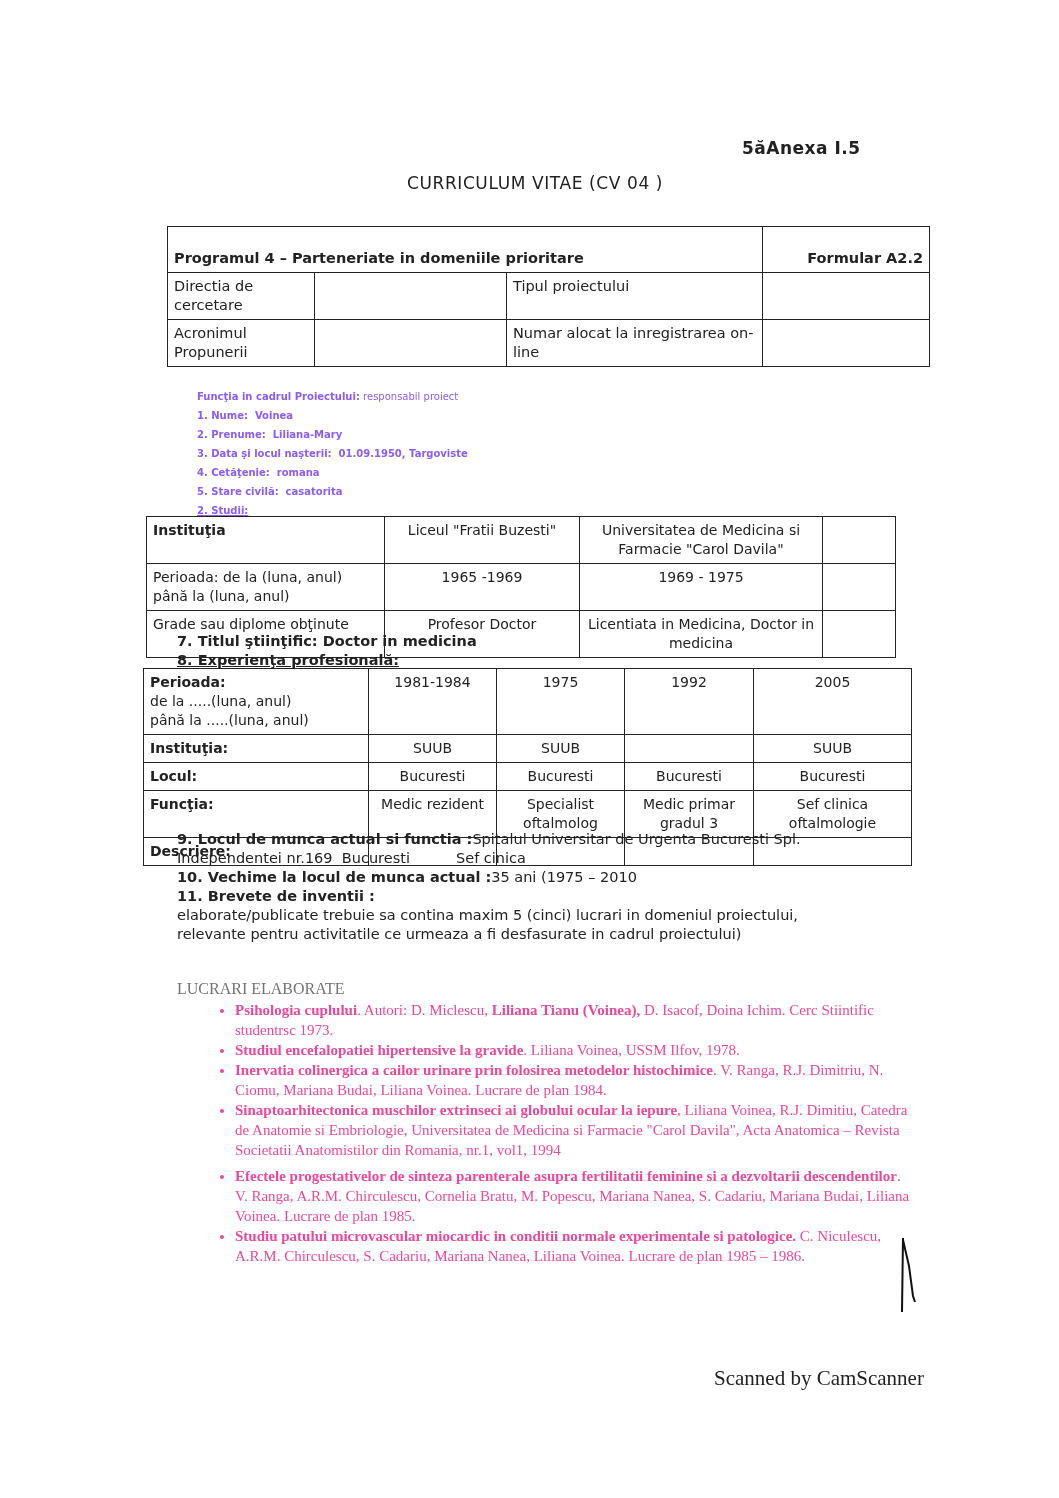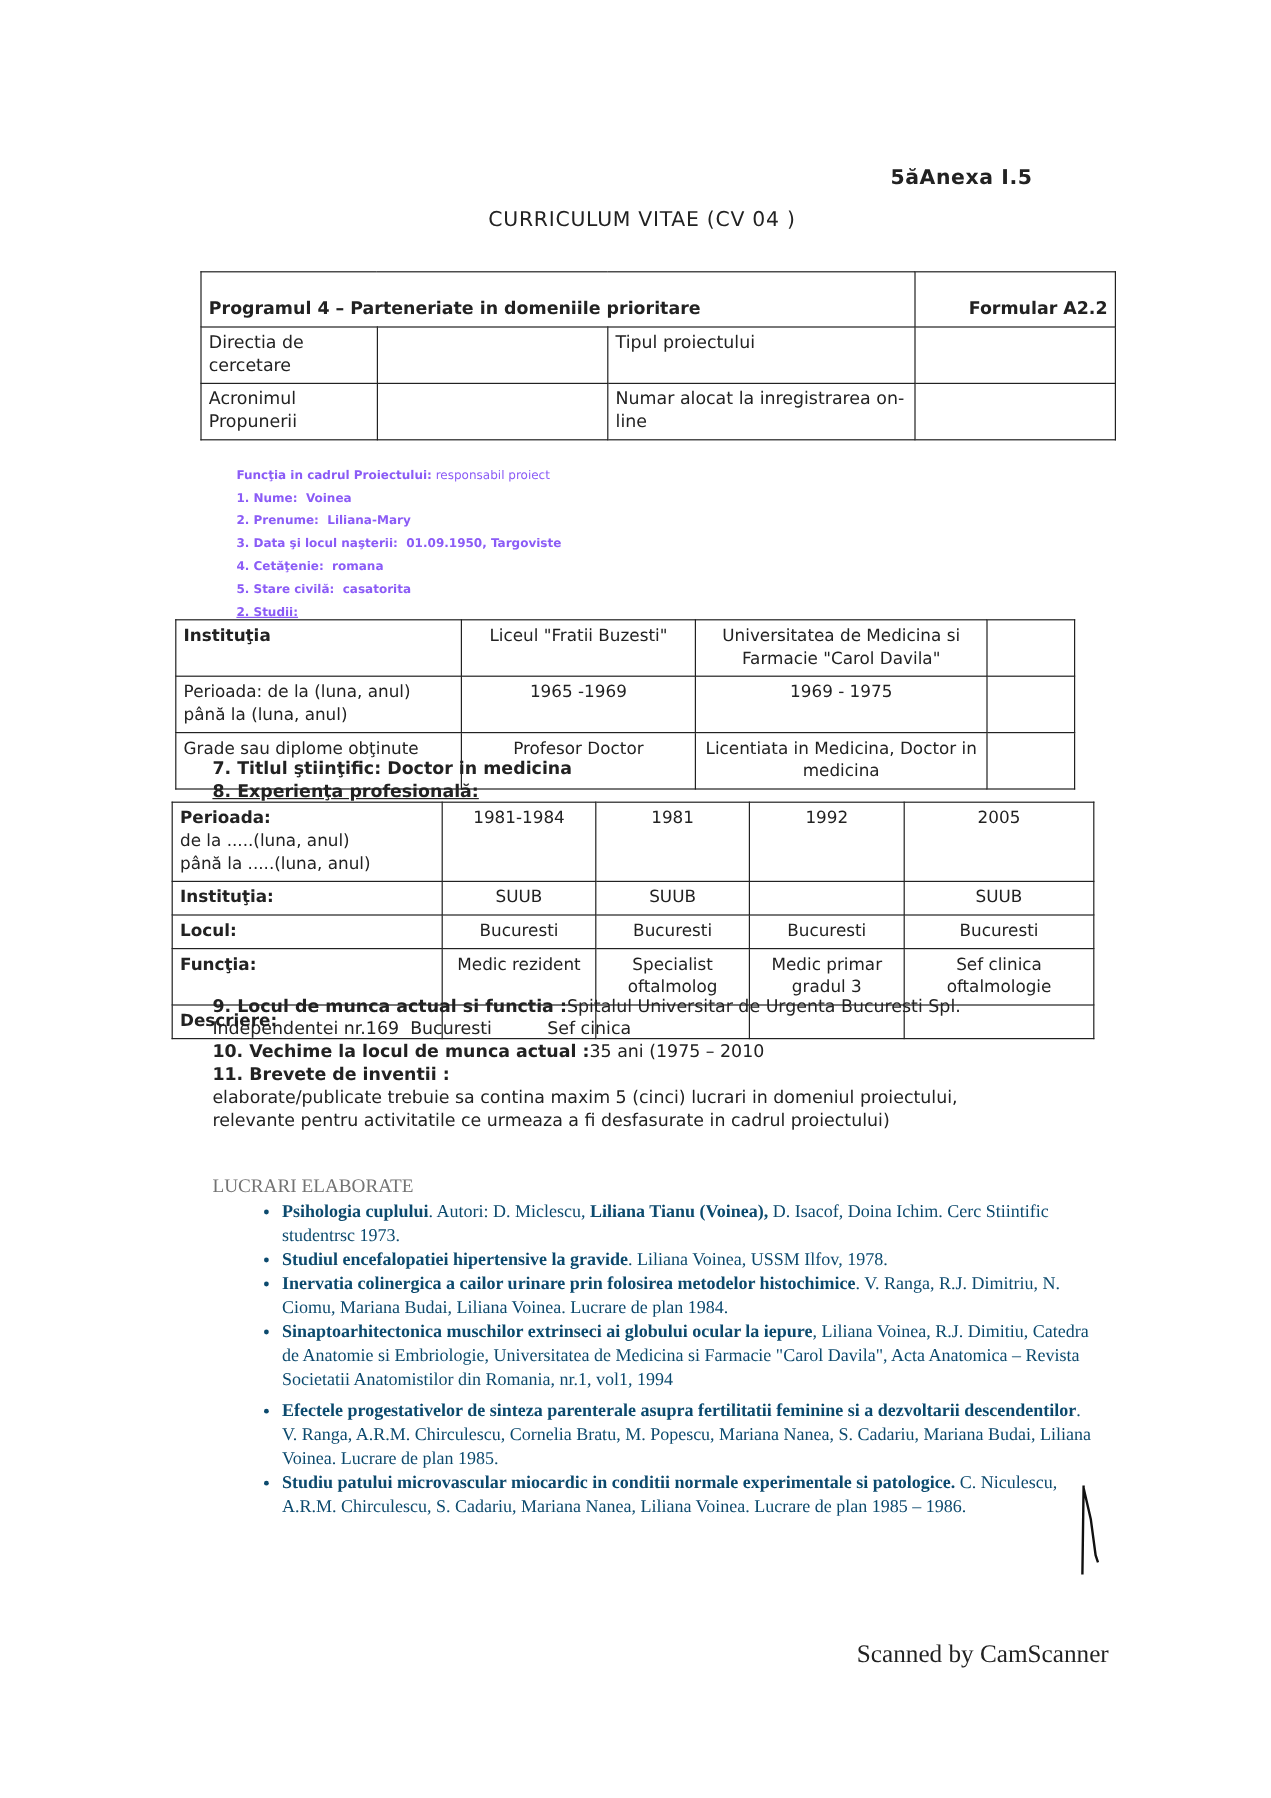--- a/index.html
+++ b/index.html
@@ -17,21 +17,21 @@
   .c { text-align: center; }
   .ul { text-decoration: underline; }
   .fields { left: 177px; top: 387px; font-size: 10px; line-height: 19px; color: #8b5cf6; margin-left: 20px; }
   .fields div { white-space: nowrap; }
   .t2 { left: 146px; top: 516px; width: 750px; }
   .t3 { left: 143px; top: 668px; width: 769px; }
   .t3 td { font-size: 14px; line-height: 19px; }
   .sec9 { left: 177px; top: 830px; width: 700px; font-size: 14.5px; line-height: 19px; color: #222; }
   .sec9 div { white-space: nowrap; }
   .luc-title { left: 177px; top: 980px; font-size: 16px; color: #737373; }
-  ul.pubs { position: absolute; left: 205px; top: 1000px; margin: 0; padding: 0 0 0 30px; width: 680px; font-size: 15px; line-height: 20px; color: #0c4a6e; }
+  ul.pubs { position: absolute; left: 205px; top: 1000px; margin: 0; padding: 0 0 0 30px; width: 680px; font-size: 15px; line-height: 20px; color: #ec4899; }
   ul.pubs li { margin: 0; padding: 0; }
   .scanned { left: 714px; top: 1366px; font-size: 21px; color: #222; }
   .sig { left: 895px; top: 1236px; }
 </style>
 </head>
 <body>
 
 <div class="abs anexa sans">5ăAnexa I.5</div>
 <div class="abs title sans">CURRICULUM VITAE (CV 04 )</div>
 
@@ -94,21 +94,21 @@
 
 <table class="t3 sans">
   <tbody>
       <tr style="height:58px">
     <td style="width:212px">
       <div class="b">Perioada:</div>
       <div>de la .....(luna, anul)</div>
       <div>până la .....(luna, anul)</div>
     </td>
     <td class="c" style="width:115px">1981-1984</td>
-    <td class="c" style="width:115px">1981</td>
+    <td class="c" style="width:115px">1975</td>
     <td class="c" style="width:116px">1992</td>
     <td class="c">2005</td>
   </tr>
   <tr style="height:19px">
     <td class="b">Instituţia:</td>
     <td class="c">SUUB</td>
     <td class="c">SUUB</td>
     <td class="c"></td>
     <td class="c">SUUB</td>
   </tr>

